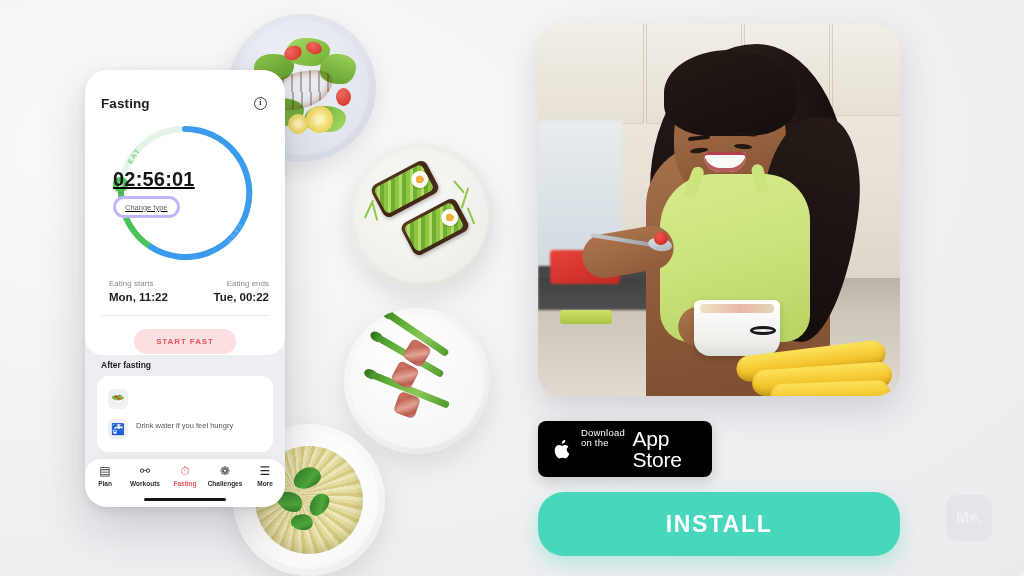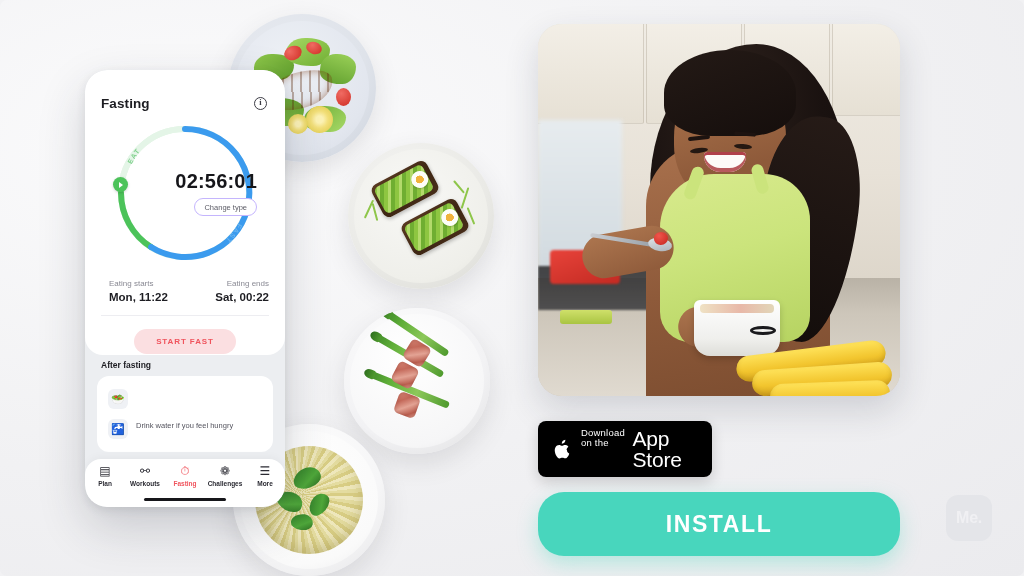--- a/index.html
+++ b/index.html
@@ -92,24 +92,24 @@
   .info-ic { width:13px; height:13px; border:1.3px solid #3c3c45; border-radius:50%;
       position:relative; cursor:pointer; }
   .info-ic::after { content:"i"; position:absolute; left:0; right:0; top:-1.5px;
       text-align:center; font-size:8.5px; font-weight:700; color:#3c3c45;
       font-family:"Liberation Serif", serif; }
 
   
   #ring-wrap { position:relative; width:144px; height:144px; margin:10px auto 0; }
   #ring-wrap svg { position:absolute; inset:0; }
   .ring-center { position:absolute; inset:0; display:flex; flex-direction:column;
-      align-items:flex-end; justify-content:center; }
+      align-items:flex-start; justify-content:center;text-decoration:underline; }
   #timer { font-size:20px; font-weight:700; color:#16161a; letter-spacing:.2px; }
   #change-type { margin-top:5px; font-size:7.5px; color:#5c5c66;
-      border:1px solid #c4b5fd; border-radius:20px; padding:3.5px 9px; background:#fff;
+      border:3px solid #c4b5fd; border-radius:20px; padding:3.5px 9px; background:#fff;
       cursor:pointer; }
   .ring-knob { position:absolute; width:15px; height:15px; border-radius:50%;
       background:#4cc35a; left:-0.5px; top:56px; display:flex; align-items:center;
       justify-content:center; box-shadow:0 1px 3px rgba(0,0,0,.18); }
   .ring-knob::after { content:""; border-left:4px solid #fff; border-top:3px solid transparent;
       border-bottom:3px solid transparent; margin-left:1px; }
 
   
   .times { display:flex; justify-content:space-between; padding:14px 16px 0;margin-left:8px; }
   .t-lab { font-size:8px; color:#8a8a94; margin-bottom:3px; }
@@ -323,21 +323,21 @@
         </div>
       </div>
 
       <div class="times">
         <div>
           <div class="t-lab">Eating starts</div>
           <div class="t-val">Mon, 11:22</div>
         </div>
         <div class="t-right">
           <div class="t-lab">Eating ends</div>
-          <div class="t-val">Sat, 00:22</div>
+          <div class="t-val">Tue, 00:22</div>
         </div>
       </div>
       <div class="divider"></div>
       <button id="start-fast">START FAST</button>
     </div>
 
     <div id="after">
       <div id="after-title">After fasting</div>
       <div id="tips">
         <div class="tip">

